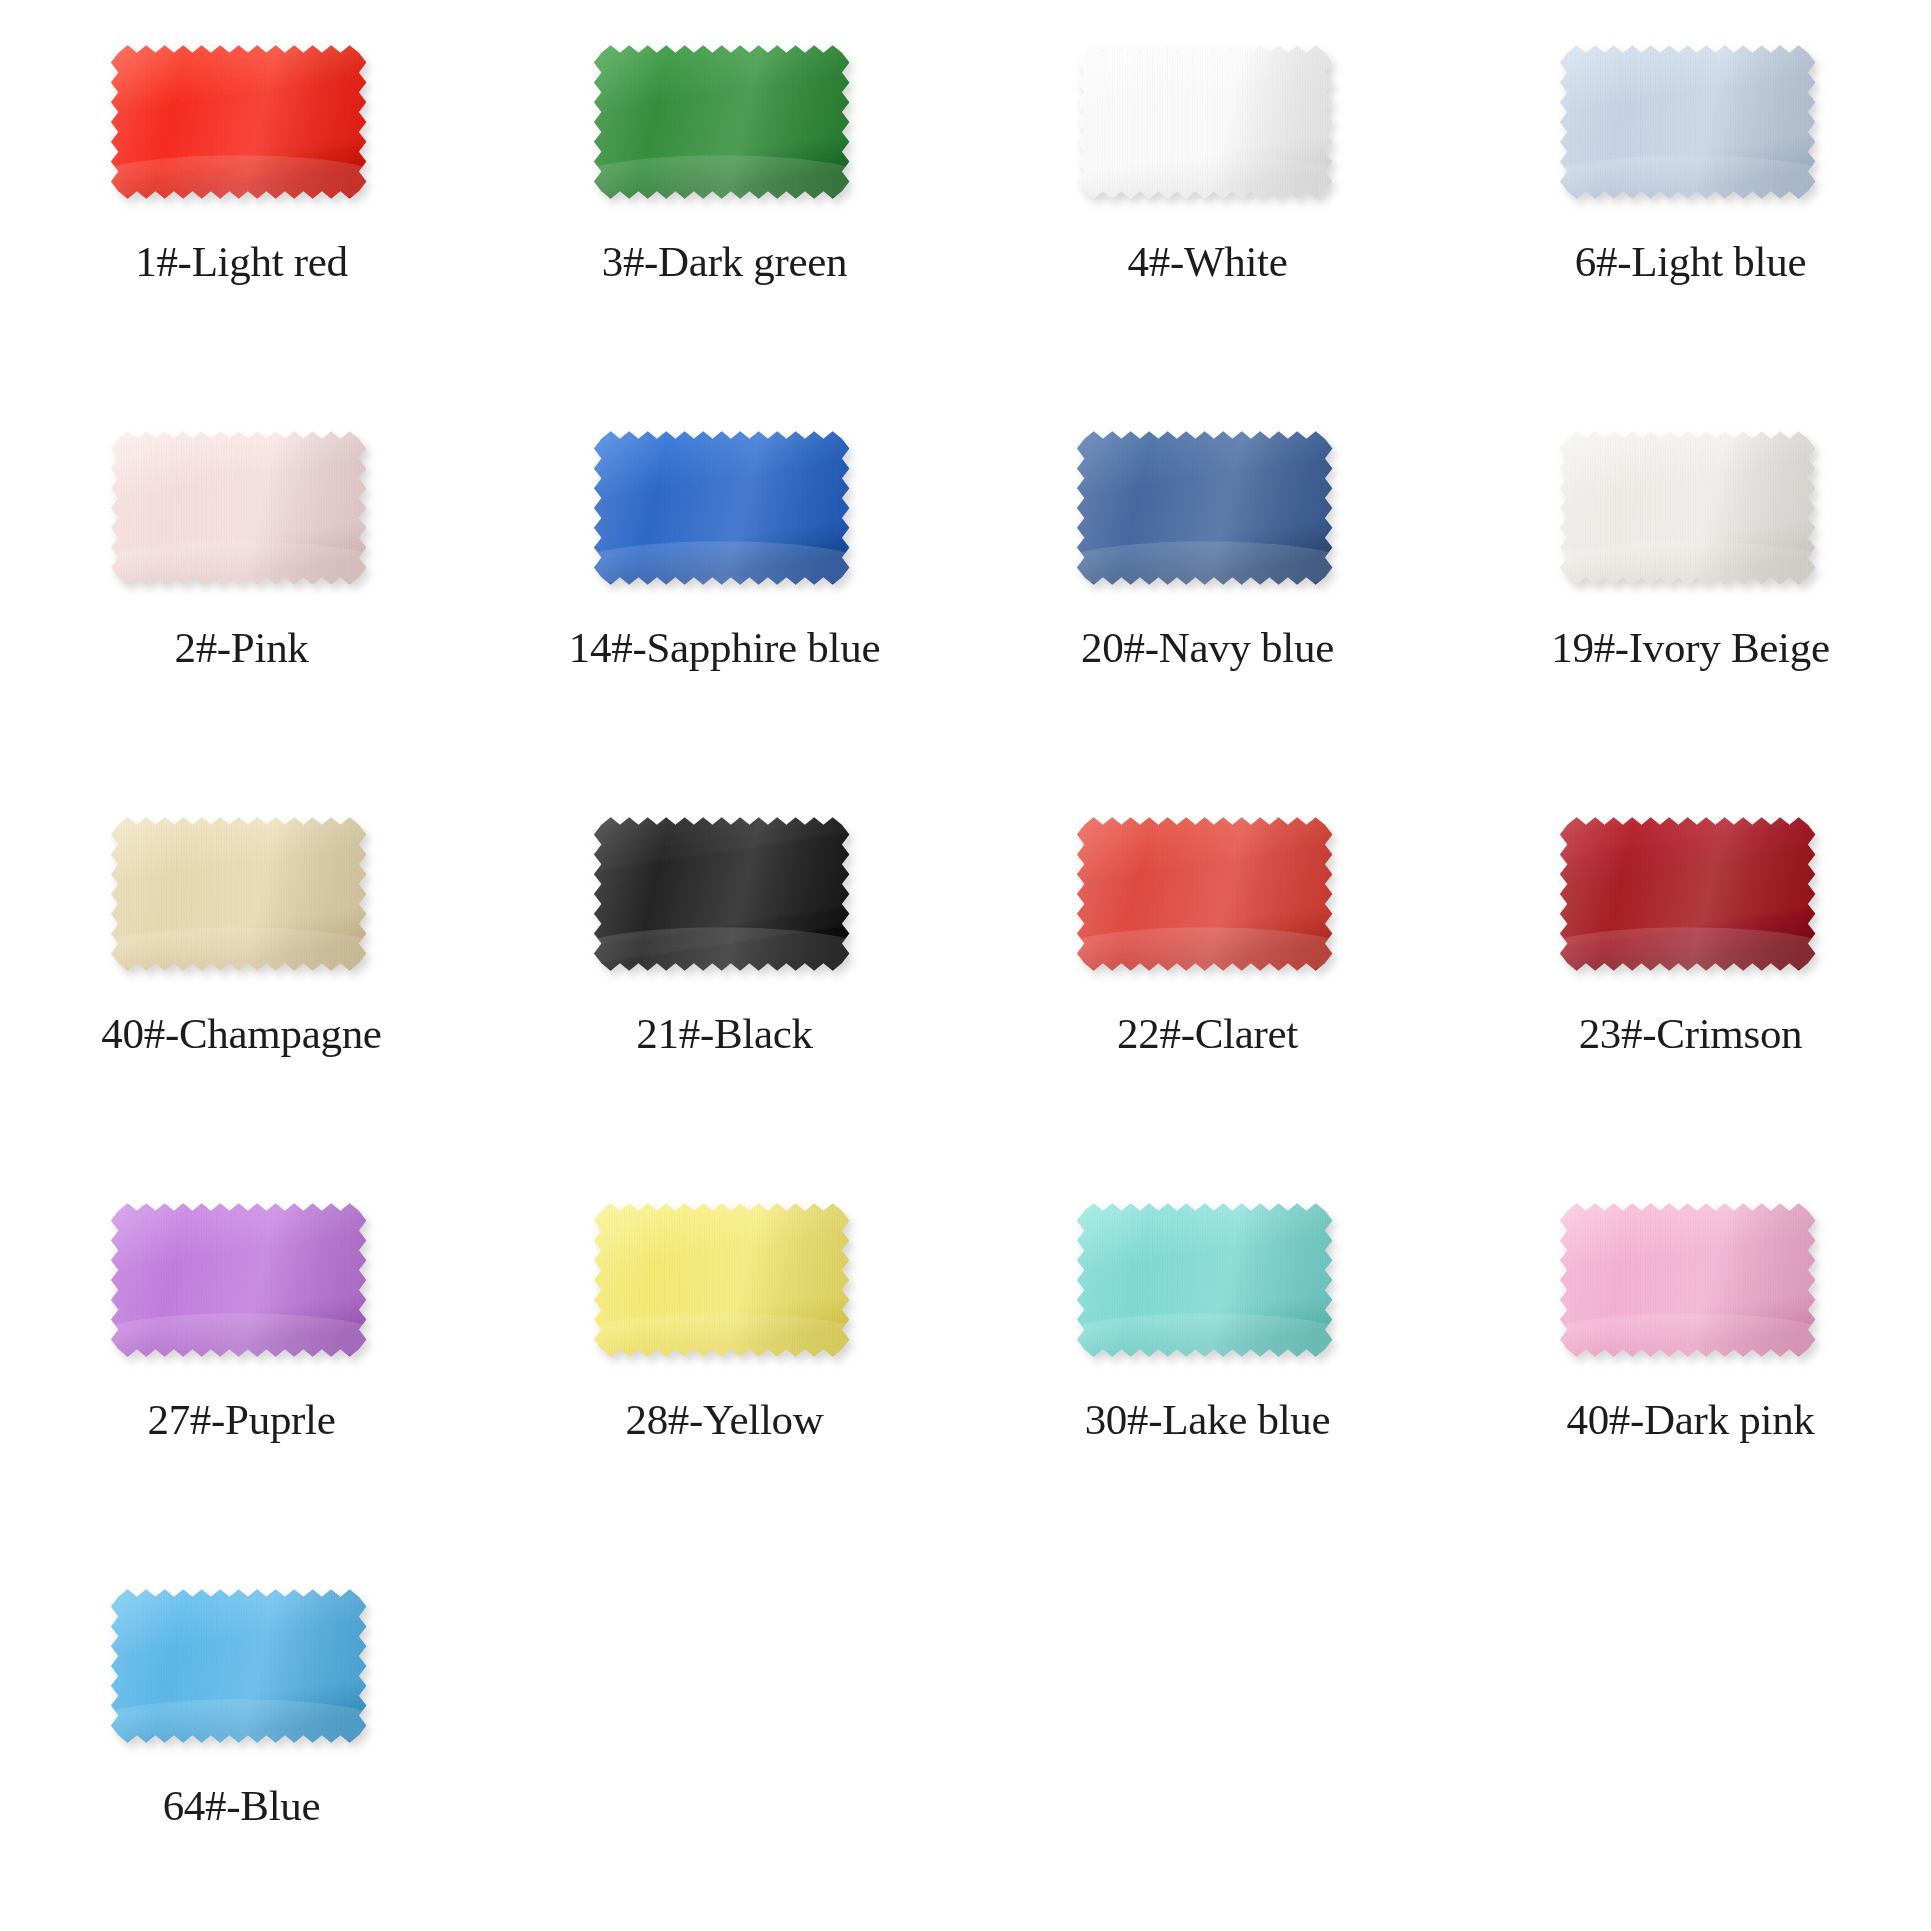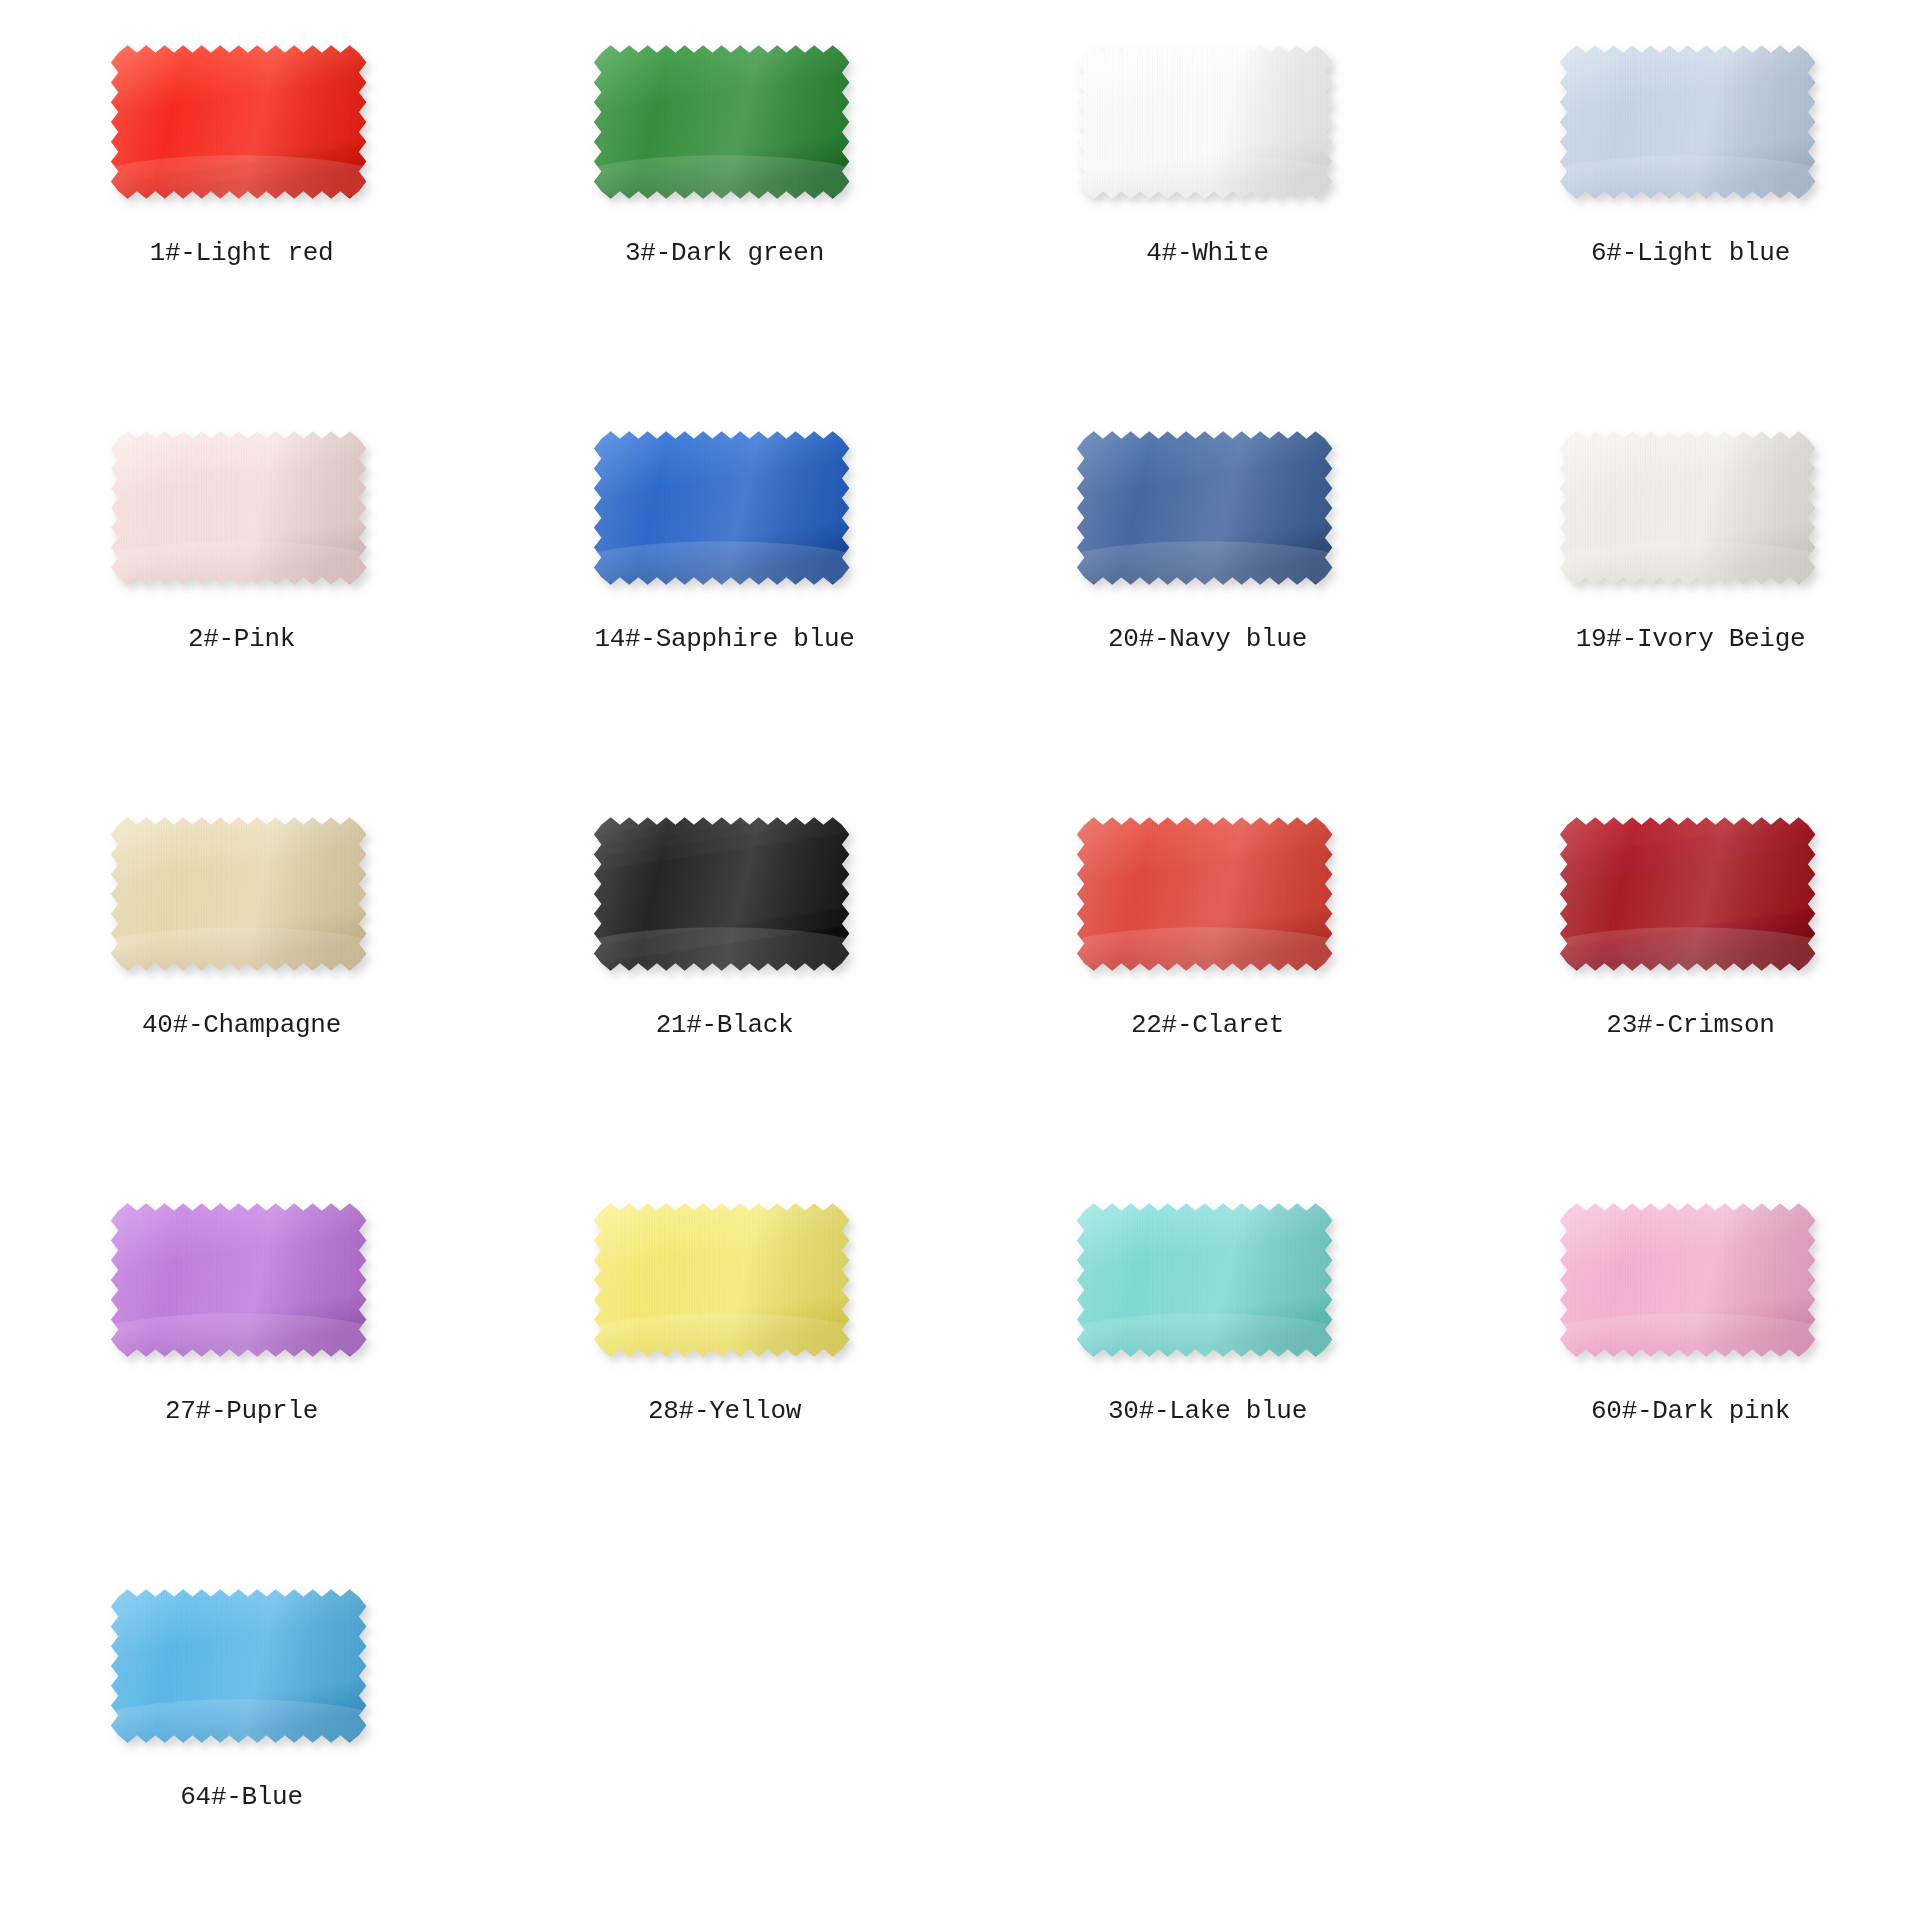--- a/index.html
+++ b/index.html
@@ -40,22 +40,22 @@
 
   .swatch-figure svg {
     display: block;
     width: 290px;
     height: 172px;
     overflow: visible;
   }
 
   .swatch-label {
     margin-top: 27px;
-    font-family: Liberation Mono, monospace;
-    font-size: 26px;
+    font-family: Liberation Serif, serif;
+    font-size: 43px;
     font-weight: 400;
     color: #1c1c1c;
     letter-spacing: -0.3px;
     white-space: nowrap;
     text-align: center;
     line-height: 1;
   }
 </style>
 </head>
 <body>
@@ -676,21 +676,21 @@
           <g filter="url(#sh15)">
             <path d="M 0 0 L 11.076923076923077 -9 L 22.153846153846153 0 L 33.230769230769226 -9 L 44.30769230769231 0 L 55.38461538461539 -9 L 66.46153846153845 0 L 77.53846153846153 -9 L 88.61538461538461 0 L 99.6923076923077 -9 L 110.76923076923077 0 L 121.84615384615384 -9 L 132.9230769230769 0 L 144 -9 L 155.07692307692307 0 L 166.15384615384616 -9 L 177.23076923076923 0 L 188.3076923076923 -9 L 199.3846153846154 0 L 210.46153846153845 -9 L 221.53846153846155 0 L 232.6153846153846 -9 L 243.69230769230768 0 L 254.76923076923077 -9 L 265.8461538461538 0 L 276.9230769230769 -9 L 288 0 L 297 11.857142857142858 L 288 23.714285714285715 L 297 35.57142857142857 L 288 47.42857142857143 L 297 59.28571428571429 L 288 71.14285714285714 L 297 83 L 288 94.85714285714286 L 297 106.71428571428572 L 288 118.57142857142858 L 297 130.42857142857144 L 288 142.28571428571428 L 297 154.14285714285714 L 288 166 L 276.9230769230769 175 L 265.8461538461538 166 L 254.76923076923077 175 L 243.69230769230768 166 L 232.6153846153846 175 L 221.53846153846155 166 L 210.46153846153845 175 L 199.3846153846154 166 L 188.3076923076923 175 L 177.23076923076923 166 L 166.15384615384616 175 L 155.07692307692307 166 L 144 175 L 132.9230769230769 166 L 121.84615384615384 175 L 110.76923076923077 166 L 99.6923076923077 175 L 88.61538461538461 166 L 77.53846153846153 175 L 66.46153846153845 166 L 55.38461538461539 175 L 44.30769230769231 166 L 33.230769230769226 175 L 22.153846153846153 166 L 11.076923076923077 175 L 0 166 L -9 154.14285714285714 L 0 142.28571428571428 L -9 130.42857142857144 L 0 118.57142857142858 L -9 106.71428571428572 L 0 94.85714285714286 L -9 83 L 0 71.14285714285714 L -9 59.28571428571429 L 0 47.42857142857143 L -9 35.57142857142857 L 0 23.714285714285715 L -9 11.857142857142858 L 0 0 Z" fill="url(#g15)"></path>
           </g>
           <g clip-path="url(#clip15)">
             <rect x="-16" y="-16" width="328" height="210" fill="url(#f15)"></rect>
             <rect x="-16" y="-16" width="328" height="210" fill="url(#s15)"></rect>
             <ellipse cx="144" cy="152.72" rx="178.56" ry="29.88" fill="#ffffff" opacity="0.13"></ellipse>
           </g>
         </svg>
       </div>
-      <div class="swatch-label">60#-Dark pink</div>
+      <div class="swatch-label">40#-Dark pink</div>
     </div>
     <div class="swatch-cell">
       <div class="swatch-figure">
         <svg viewBox="-14 -14 324 206" xmlns="http://www.w3.org/2000/svg">
           <defs>
             <linearGradient id="g16" x1="0" y1="0" x2="0.25" y2="1">
               <stop offset="0%" stop-color="#76c8f2"></stop>
               <stop offset="42%" stop-color="#55b5e8"></stop>
               <stop offset="78%" stop-color="#55b5e8"></stop>
               <stop offset="100%" stop-color="#3b9dd2"></stop>

